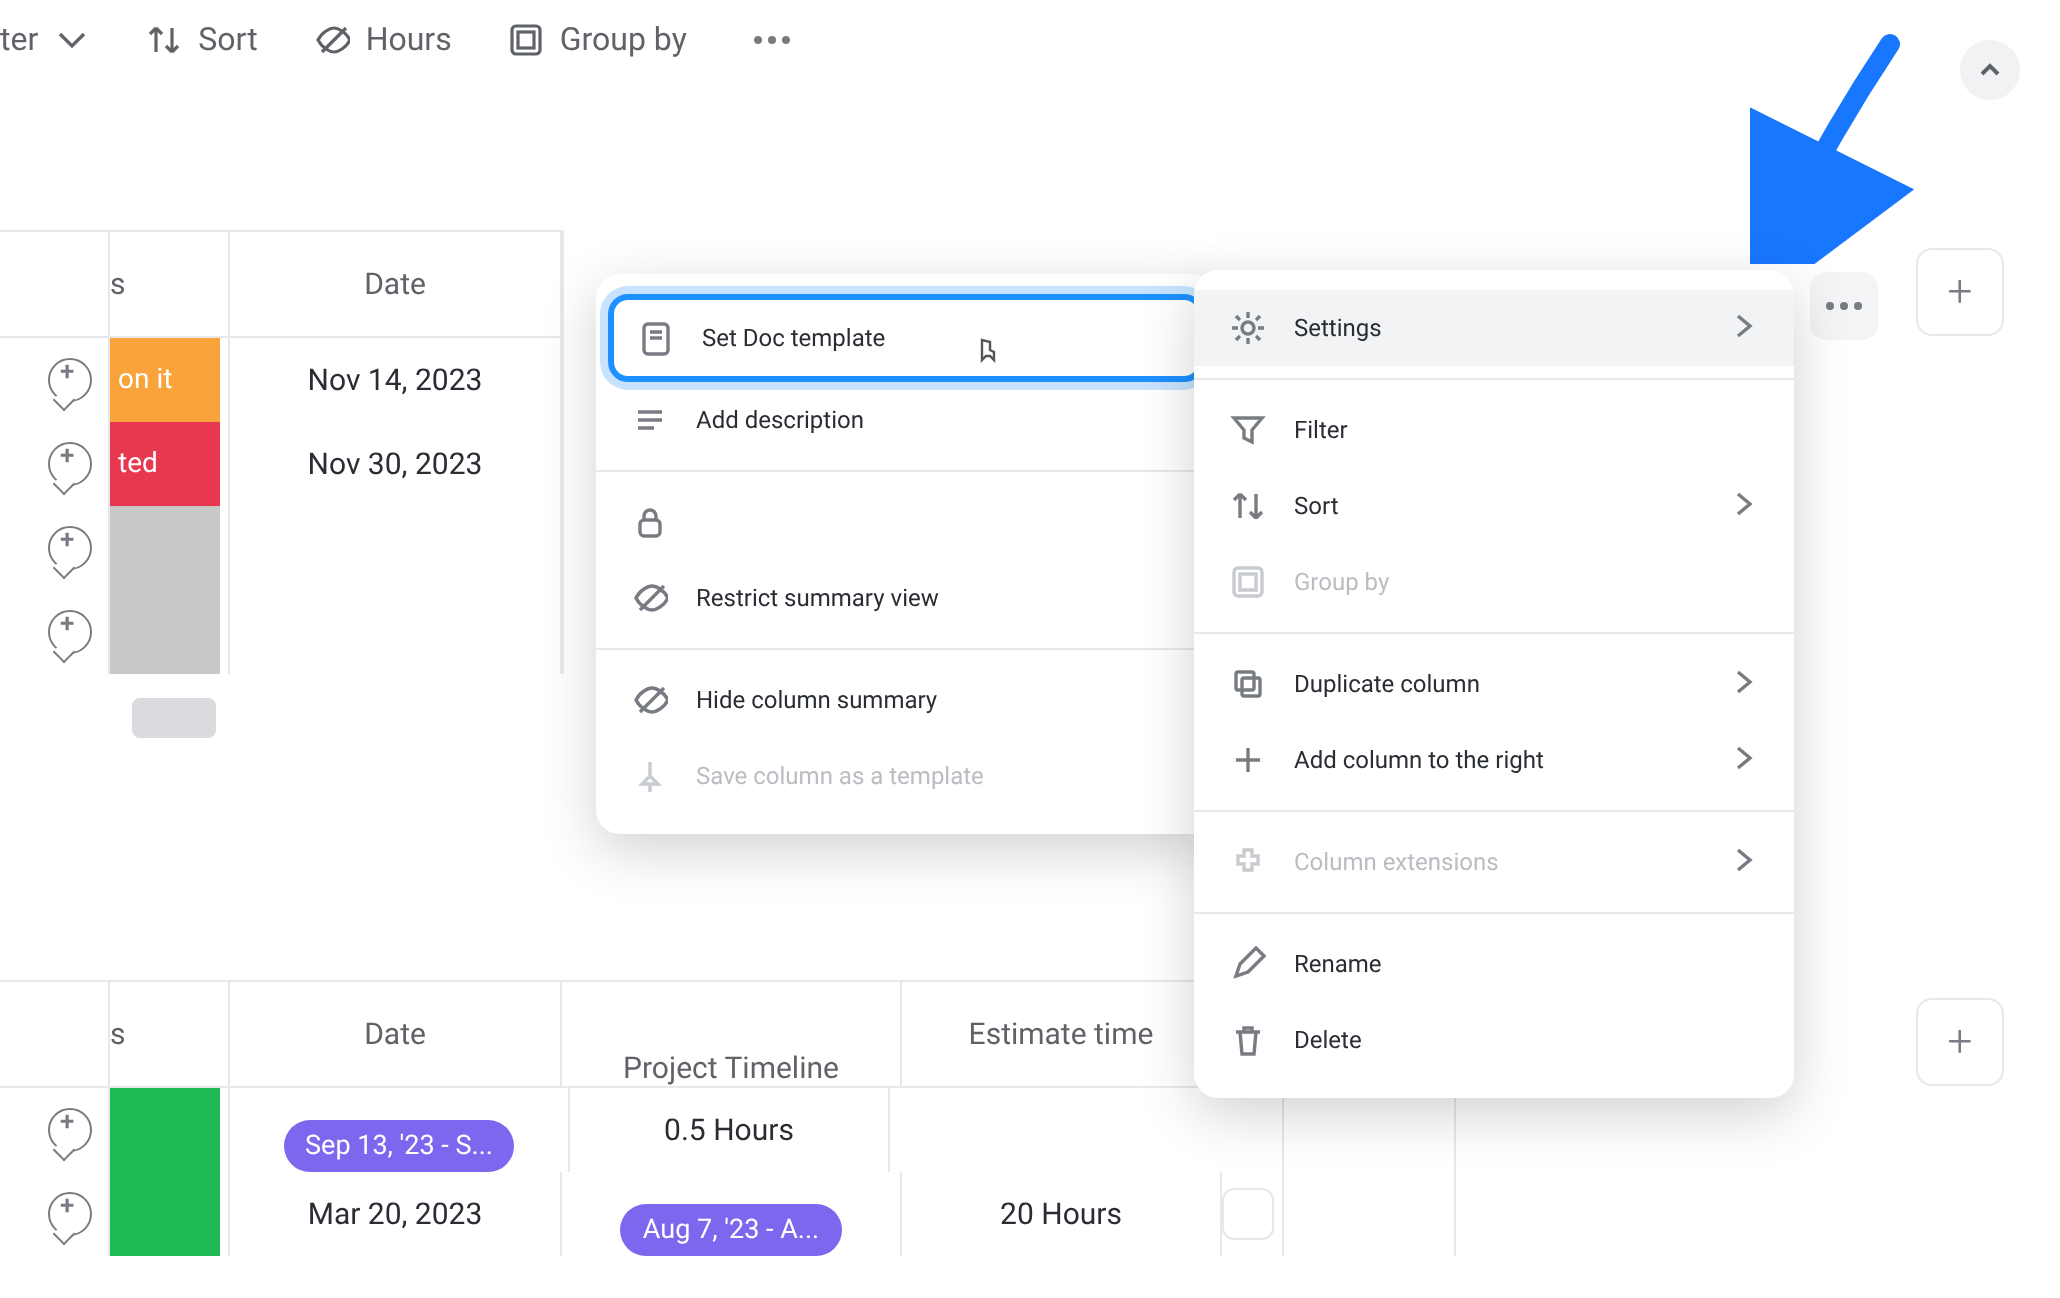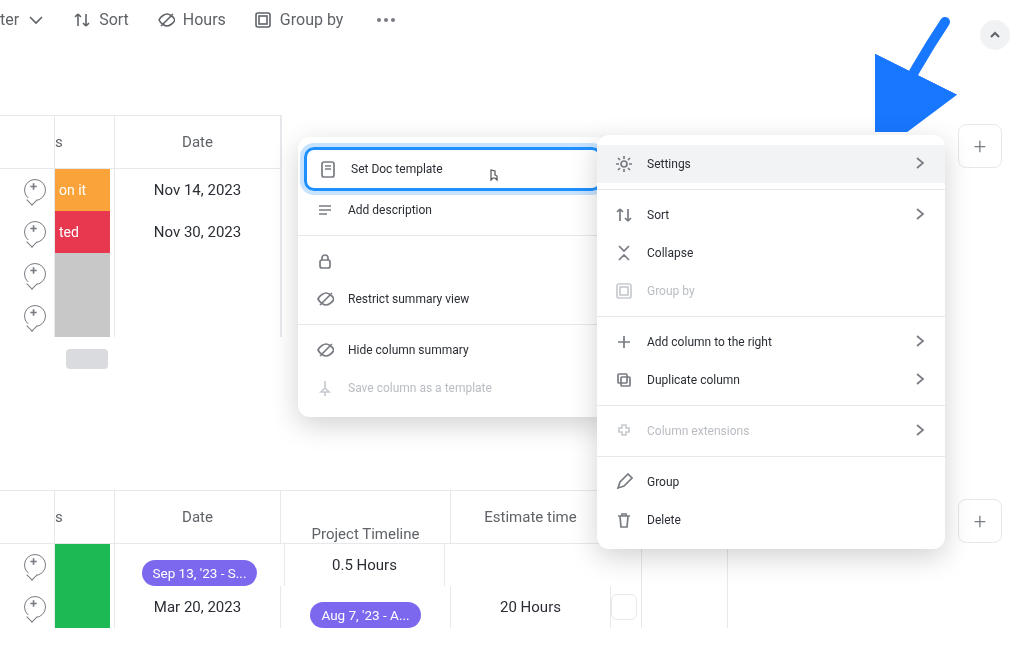--- a/index.html
+++ b/index.html
@@ -49,21 +49,21 @@
   .green{background:#1db954;}
   .status-chip span{color:#fff;font-size:14px;padding-left:4px;}
   .summary-row{height:44px;display:flex;align-items:center;}
   .summary-chip{width:42px;height:20px;background:#d9dbde;border-radius:4px;margin-left:66px;}
   .add-col-btn{position:absolute;border:1px solid var(--border);border-radius:8px;width:44px;height:44px;display:flex;align-items:center;justify-content:center;font-size:22px;color:#787c82;font-weight:300;cursor:pointer;}
   #addcol1{top:124px;left:958px;}
   #addcol2{top:499px;left:958px;}
   
   .menu{position:absolute;background:var(--menu-bg);border-radius:12px;box-shadow:0 8px 28px rgba(0,0,0,0.18);padding:10px 0;}
   #menuA{top:137px;left:298px;width:310px;}
-  #menuB{top:135px;left:597px;width:348px;}
+  #menuB{top:135px;left:597px;width:300px;}
   .mi{display:flex;align-items:center;gap:14px;padding:10px 18px;font-size:12px;color:var(--text);cursor:pointer;position:relative;}
   .mi svg{width:18px;height:18px;stroke:#787c82;stroke-width:1.7;fill:none;flex:none;}
   .mi.disabled{color:#b9bdc2;}
   .mi.disabled svg{stroke:#c8cbd0;}
   .mi .chev-r{margin-left:auto;}
   .mi .chev-r svg{width:14px;height:14px;stroke:#787c82;}
   .mi.hover{background:var(--hover);}
   .sep{height:1px;background:var(--border);margin:6px 0;}
   .highlight{border:3px solid #1e90ff;border-radius:10px;margin:0 6px;background:#fff;padding:10px 12px;position:relative;}
   .highlight::after{content:"";position:absolute;inset:-3px;border-radius:10px;box-shadow:0 0 0 4px rgba(30,144,255,0.25);pointer-events:none;}
@@ -317,76 +317,76 @@
         <path d="M9 1v3M9 14v3M1 9h3M14 9h3M3 3l2 2M13 13l2 2M15 3l-2 2M5 13l-2 2"></path>
       </svg>
     <span>Settings</span>
     <span class="chev-r"><svg>
           <polyline points="4,2 10,7 4,12"></polyline>
         </svg></span>
   </div>
   <div class="sep"></div>
   <div class="mi">
     <svg>
+        <path d="M2 3h14l-5 6v6l-4-2v-4z"></path>
+      </svg>
+    <span>Filter</span>
+  </div>
+  <div class="mi">
+    <svg>
         <path d="M5 3v12M5 3l-3 3M5 3l3 3M13 15V3M13 15l3-3M13 15l-3-3"></path>
       </svg>
     <span>Sort</span>
     <span class="chev-r"><svg>
           <polyline points="4,2 10,7 4,12"></polyline>
         </svg></span>
-  </div>
-  <div class="mi">
-    <svg>
-        <path d="M4 2l5 5 5-5M4 16l5-5 5 5"></path>
-      </svg>
-    <span>Collapse</span>
   </div>
   <div class="mi disabled">
     <svg>
         <rect x="2" y="2" width="14" height="14" rx="2"></rect>
         <rect x="5" y="5" width="8" height="8"></rect>
       </svg>
     <span>Group by</span>
   </div>
   <div class="sep"></div>
   <div class="mi">
     <svg>
-        <path d="M9 3v12M3 9h12"></path>
-      </svg>
-    <span>Add column to the right</span>
-    <span class="chev-r"><svg>
-          <polyline points="4,2 10,7 4,12"></polyline>
-        </svg></span>
-  </div>
-  <div class="mi">
-    <svg>
         <rect x="3" y="3" width="9" height="9" rx="1"></rect>
         <rect x="6" y="6" width="9" height="9" rx="1"></rect>
       </svg>
     <span>Duplicate column</span>
     <span class="chev-r"><svg>
           <polyline points="4,2 10,7 4,12"></polyline>
         </svg></span>
   </div>
+  <div class="mi">
+    <svg>
+        <path d="M9 3v12M3 9h12"></path>
+      </svg>
+    <span>Add column to the right</span>
+    <span class="chev-r"><svg>
+          <polyline points="4,2 10,7 4,12"></polyline>
+        </svg></span>
+  </div>
   <div class="sep"></div>
   <div class="mi disabled">
     <svg>
         <path d="M4 6h3V3h4v3h3v4h-3v3H7v-3H4z"></path>
       </svg>
     <span>Column extensions</span>
     <span class="chev-r"><svg>
           <polyline points="4,2 10,7 4,12"></polyline>
         </svg></span>
   </div>
   <div class="sep"></div>
   <div class="mi">
     <svg>
         <path d="M3 15l2-6 8-8 4 4-8 8-6 2z"></path>
       </svg>
-    <span>Group</span>
+    <span>Rename</span>
   </div>
   <div class="mi">
     <svg>
         <path d="M3 5h12M7 5V3h4v2M5 5l1 11h6l1-11"></path>
       </svg>
     <span>Delete</span>
   </div>
 </div>
 
 </body></html>

